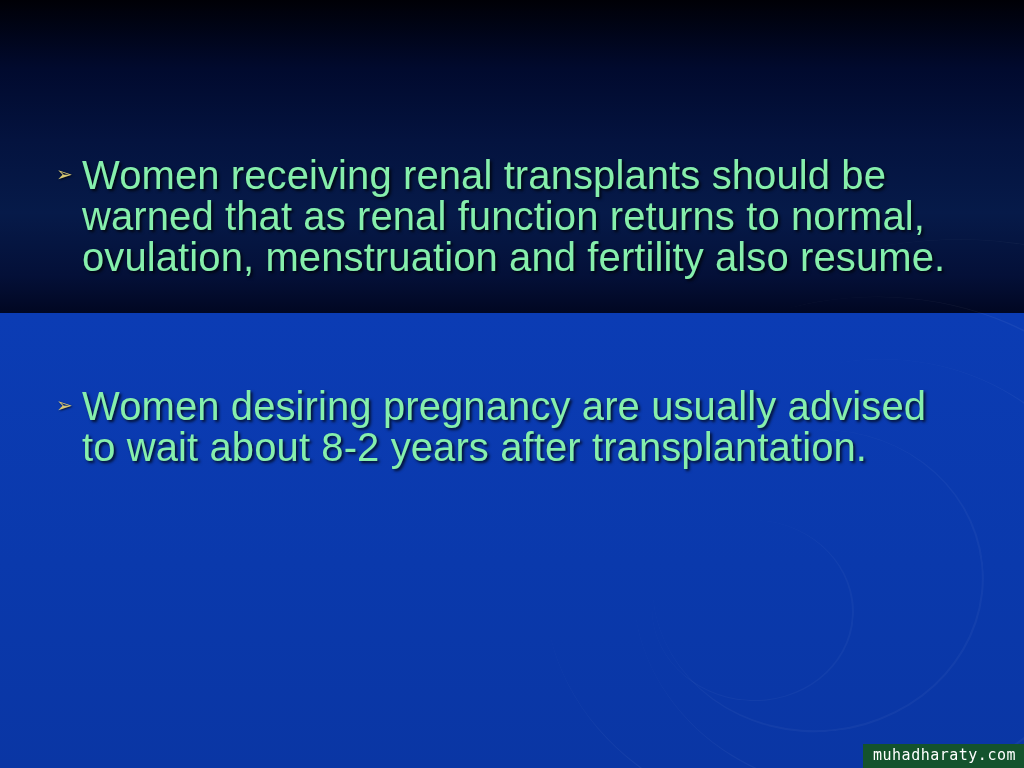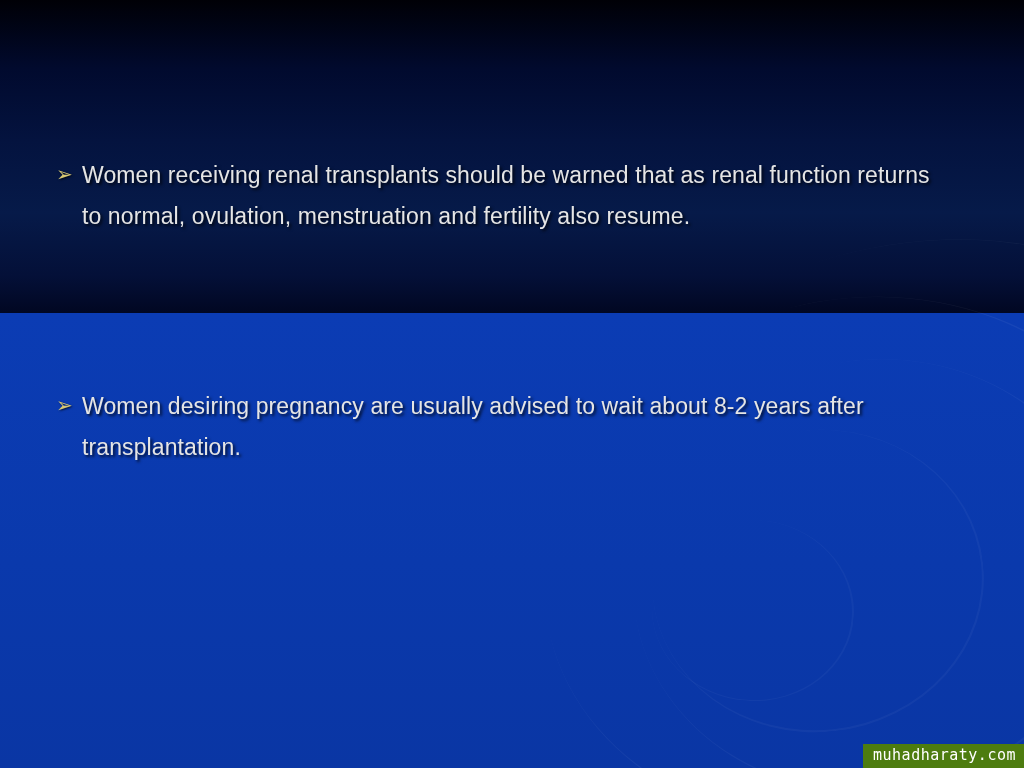--- a/index.html
+++ b/index.html
@@ -116,34 +116,34 @@
     width: 26px;
     margin-top: 9px;
     color: #d8c873;
     font-size: 20px;
     line-height: 1;
     text-shadow: 1px 1px 2px rgba(0,0,0,0.7);
   }
 
   .bullet-text {
     flex: 1 1 auto;
-    color: #e5e5e5;
-    font-size: 23px;
+    color: #86efac;
+    font-size: 40px;
     line-height: 41px;
     letter-spacing: 0.1px;
     text-shadow: 2px 2px 3px rgba(0,0,0,0.75);
     font-weight: 400;
   }
 
   
   .watermark {
     position: absolute;
     right: 0;
     bottom: 0;
-    background: #4d7c0f;
+    background: #14532d;
     color: #ffffff;
     font-family: "DejaVu Sans Mono", monospace;
     font-size: 15px;
     letter-spacing: 0.5px;
     padding: 4px 8px 5px 10px;
     line-height: 1;
   }
 </style>
 </head>
 <body>

